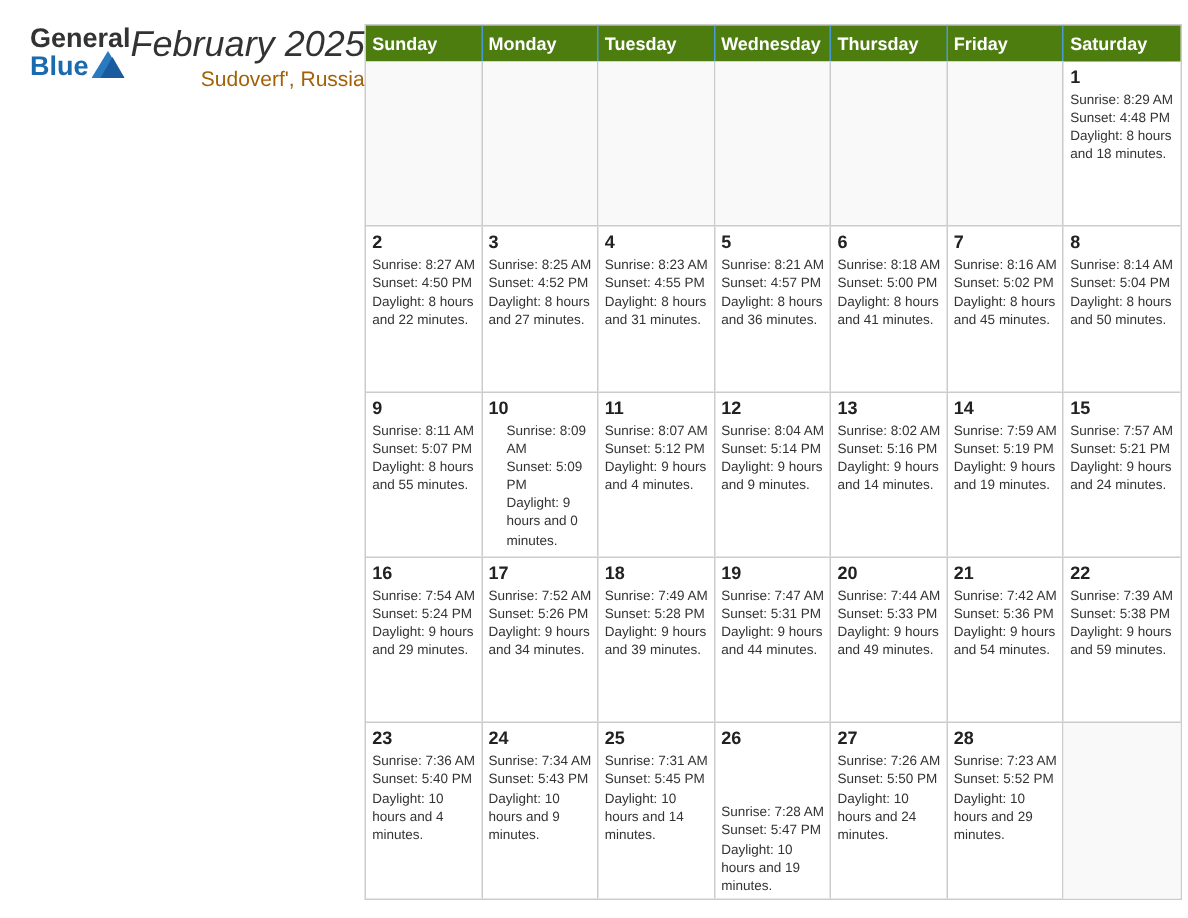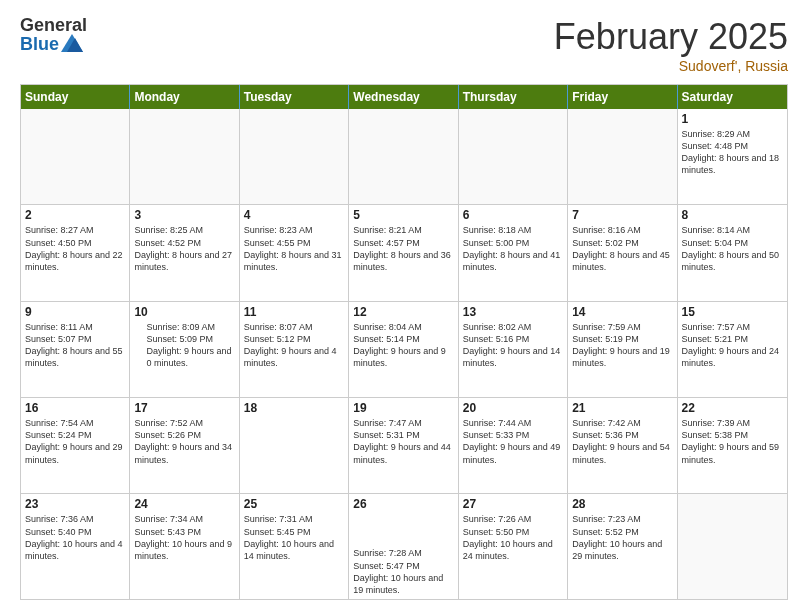--- a/index.html
+++ b/index.html
@@ -8,44 +8,45 @@
       background: #fff;
       width: 792px;
       height: 612px;
       overflow: hidden;
     }
     .page {
       width: 792px;
       height: 612px;
       padding: 16px 4px 12px 20px;
       display: flex;
-      flex-direction: column;
+      flex-direction: row;
     }
     .header {
       display: flex;
       justify-content: space-between;
       align-items: flex-start;
       margin-bottom: 10px;
     }
     .logo {
       display: flex;
       align-items: center;
     }
     .logo-text {
       display: flex;
       flex-direction: column;
       line-height: 1;
     }
     .title-block {
       text-align: right;
     }
     .month-title {
-      font-size: 36px;
+      font-size: 24px;
       color: #333;
       font-weight: normal;
+      font-style: italic;
     }
     .location-title {
       font-size: 14px;
       color: #a16207;
     }
     .calendar {
       flex: 1;
       display: flex;
       flex-direction: column;
       border: 1px solid #ccc;
@@ -242,20 +243,23 @@
 Daylight: 9 hours and 29 minutes.</div>
           </div>
           <div class="cal-cell">
             <div class="day-num">17</div>
             <div class="cell-text" style="white-space: pre-line;">Sunrise: 7:52 AM
 Sunset: 5:26 PM
 Daylight: 9 hours and 34 minutes.</div>
           </div>
           <div class="cal-cell">
             <div class="day-num">18</div>
+            <div class="cell-text" style="white-space: pre-line;">Sunrise: 7:49 AM
+Sunset: 5:28 PM
+Daylight: 9 hours and 39 minutes.</div>
           </div>
           <div class="cal-cell">
             <div class="day-num">19</div>
             <div class="cell-text" style="white-space: pre-line;">Sunrise: 7:47 AM
 Sunset: 5:31 PM
 Daylight: 9 hours and 44 minutes.</div>
           </div>
           <div class="cal-cell">
             <div class="day-num">20</div>
             <div class="cell-text" style="white-space: pre-line;">Sunrise: 7:44 AM

